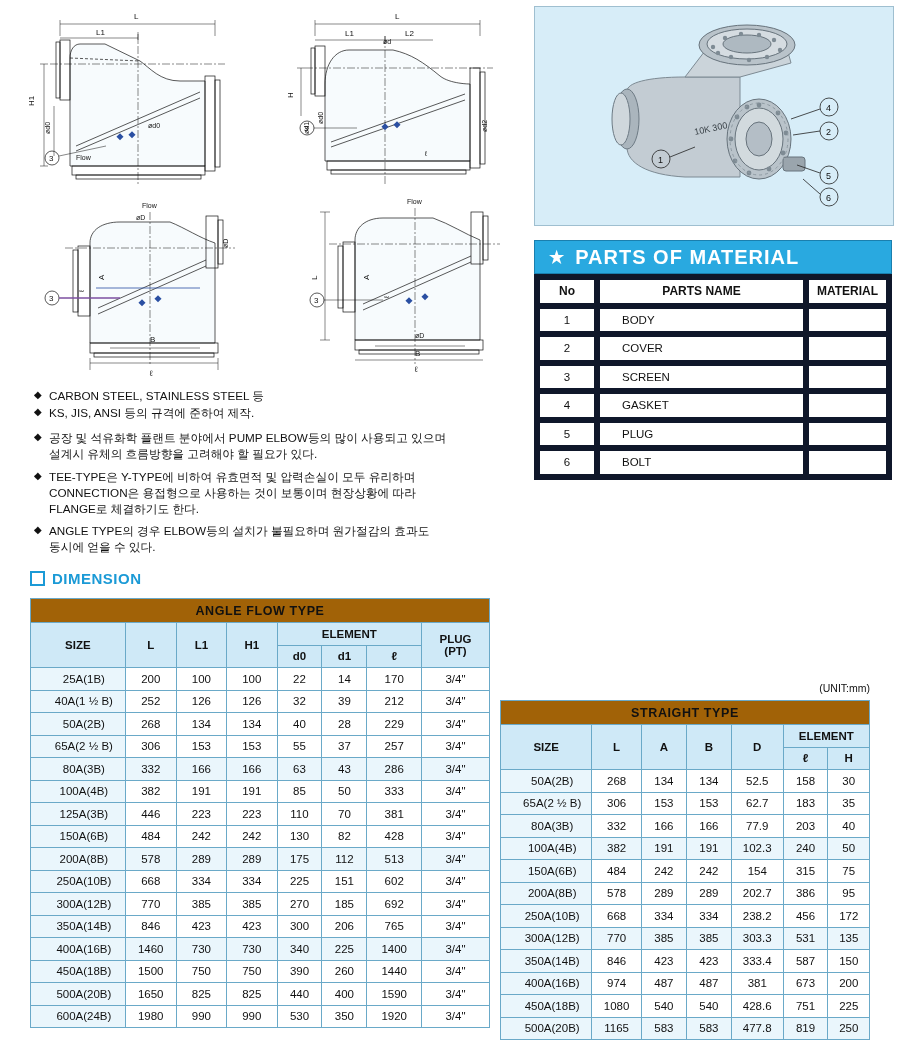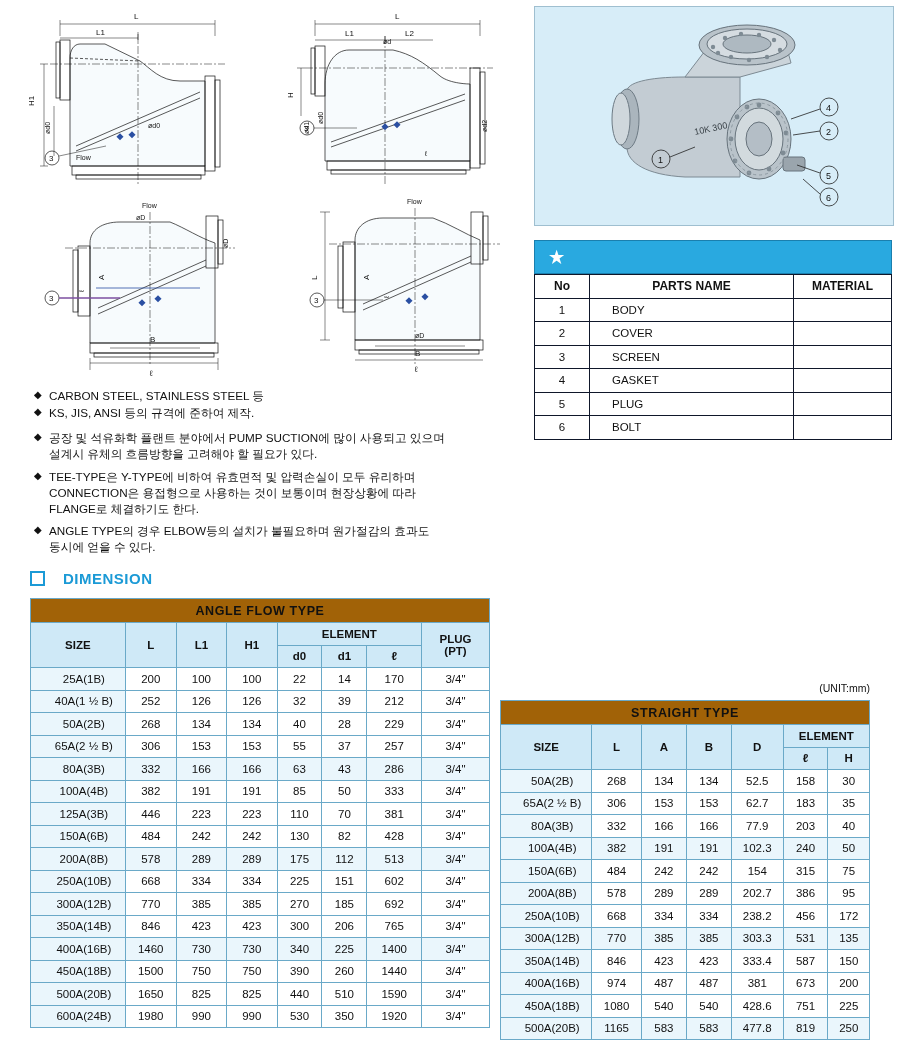--- a/index.html
+++ b/index.html
@@ -32,41 +32,41 @@
     display:flex;align-items:center;
     font-size:20px;font-weight:bold;letter-spacing:1px;
     padding-left:14px;box-sizing:border-box;
   }
   .pom-title .star{margin-right:10px;font-size:17px;}
   table.pom{
     position:absolute;left:534px;top:274px;width:358px;
     border-collapse:collapse;font-size:11.5px;
   }
   table.pom th, table.pom td{
-    border:1px solid #0f172a;
+    border:6px solid #0f172a;
     height:22.5px;
     padding:0 6px;
     color:#111;
   }
   table.pom th{font-weight:bold;font-size:12px;text-align:center;background:#fff;}
   table.pom td.no{text-align:center;width:42px;}
   table.pom td.pname{text-align:left;width:175px;padding-left:22px;}
   table.pom td.mat{text-align:left;}
 
   
   .notes{position:absolute;left:34px;top:388px;width:480px;font-size:11.7px;color:#111;line-height:1.38;}
   .notes .grp{margin-bottom:9px;}
   .notes .li{position:relative;padding-left:15px;margin-bottom:1px;}
   .notes .li .dia{position:absolute;left:0;top:0px;color:#111;font-size:10px;}
   .notes .li .cont{display:block;padding-left:0px;}
 
   
   .dim-head{
     position:absolute;left:30px;top:570px;
-    display:flex;align-items:center;gap:18px;
+    display:flex;align-items:center;gap:7px;
     color:#1b9ad6;font-size:15px;font-weight:bold;letter-spacing:.5px;
   }
   .dim-head .sq{
     width:11px;height:11px;border:2px solid #1b9ad6;display:inline-block;
   }
 
   
   table.dim{border-collapse:collapse;position:absolute;font-size:11.5px;}
   table.dim th, table.dim td{
     border:1px solid #6aa9c8;
@@ -338,20 +338,21 @@
         <text x="291" y="104">4</text>
         <text x="291" y="128">2</text>
         <text x="291" y="172">5</text>
         <text x="291" y="194">6</text>
       </g>
     </svg>
   </div>
 
   <div class="pom-title">
     <span class="star">★</span>
+    <span>PARTS  OF  MATERIAL</span>
   </div>
 
   <table class="pom">
     <thead>
       <tr>
         <th>No</th>
         <th>PARTS  NAME</th>
         <th>MATERIAL</th>
       </tr>
     </thead>
@@ -396,21 +397,21 @@
         <span class="cont">CARBON STEEL, STAINLESS STEEL 등</span>
       </div>
       <div class="li">
         <span class="dia">◆</span>
         <span class="cont">KS, JIS, ANSI 등의 규격에 준하여 제작.</span>
       </div>
     </div>
     <div class="grp">
       <div class="li">
         <span class="dia">◆</span>
-        <span class="cont">공장 및 석유화학 플랜트 분야에서 PUMP SUCTION에 많이 사용되고 있으며</span>
+        <span class="cont">공장 및 석유화학 플랜트 분야에서 PUMP ELBOW등의 많이 사용되고 있으며</span>
         <span class="cont">설계시 유체의 흐름방향을 고려해야 할 필요가 있다.</span>
       </div>
       <div class="li" style="margin-top:6px;">
         <span class="dia">◆</span>
         <span class="cont">TEE-TYPE은 Y-TYPE에 비하여 유효면적 및 압력손실이 모두 유리하며</span>
         <span class="cont">CONNECTION은 용접형으로 사용하는 것이 보통이며 현장상황에 따라</span>
         <span class="cont">FLANGE로 체결하기도 한다.</span>
       </div>
       <div class="li" style="margin-top:6px;">
         <span class="dia">◆</span>
@@ -586,21 +587,21 @@
           <td>260</td>
           <td>1440</td>
           <td>3/4"</td>
         </tr>
     <tr>
           <td class="size">500A(20B)</td>
           <td>1650</td>
           <td>825</td>
           <td>825</td>
           <td>440</td>
-          <td>510</td>
+          <td>400</td>
           <td>1590</td>
           <td>3/4"</td>
         </tr>
     <tr>
           <td class="size">600A(24B)</td>
           <td>1980</td>
           <td>990</td>
           <td>990</td>
           <td>530</td>
           <td>350</td>

